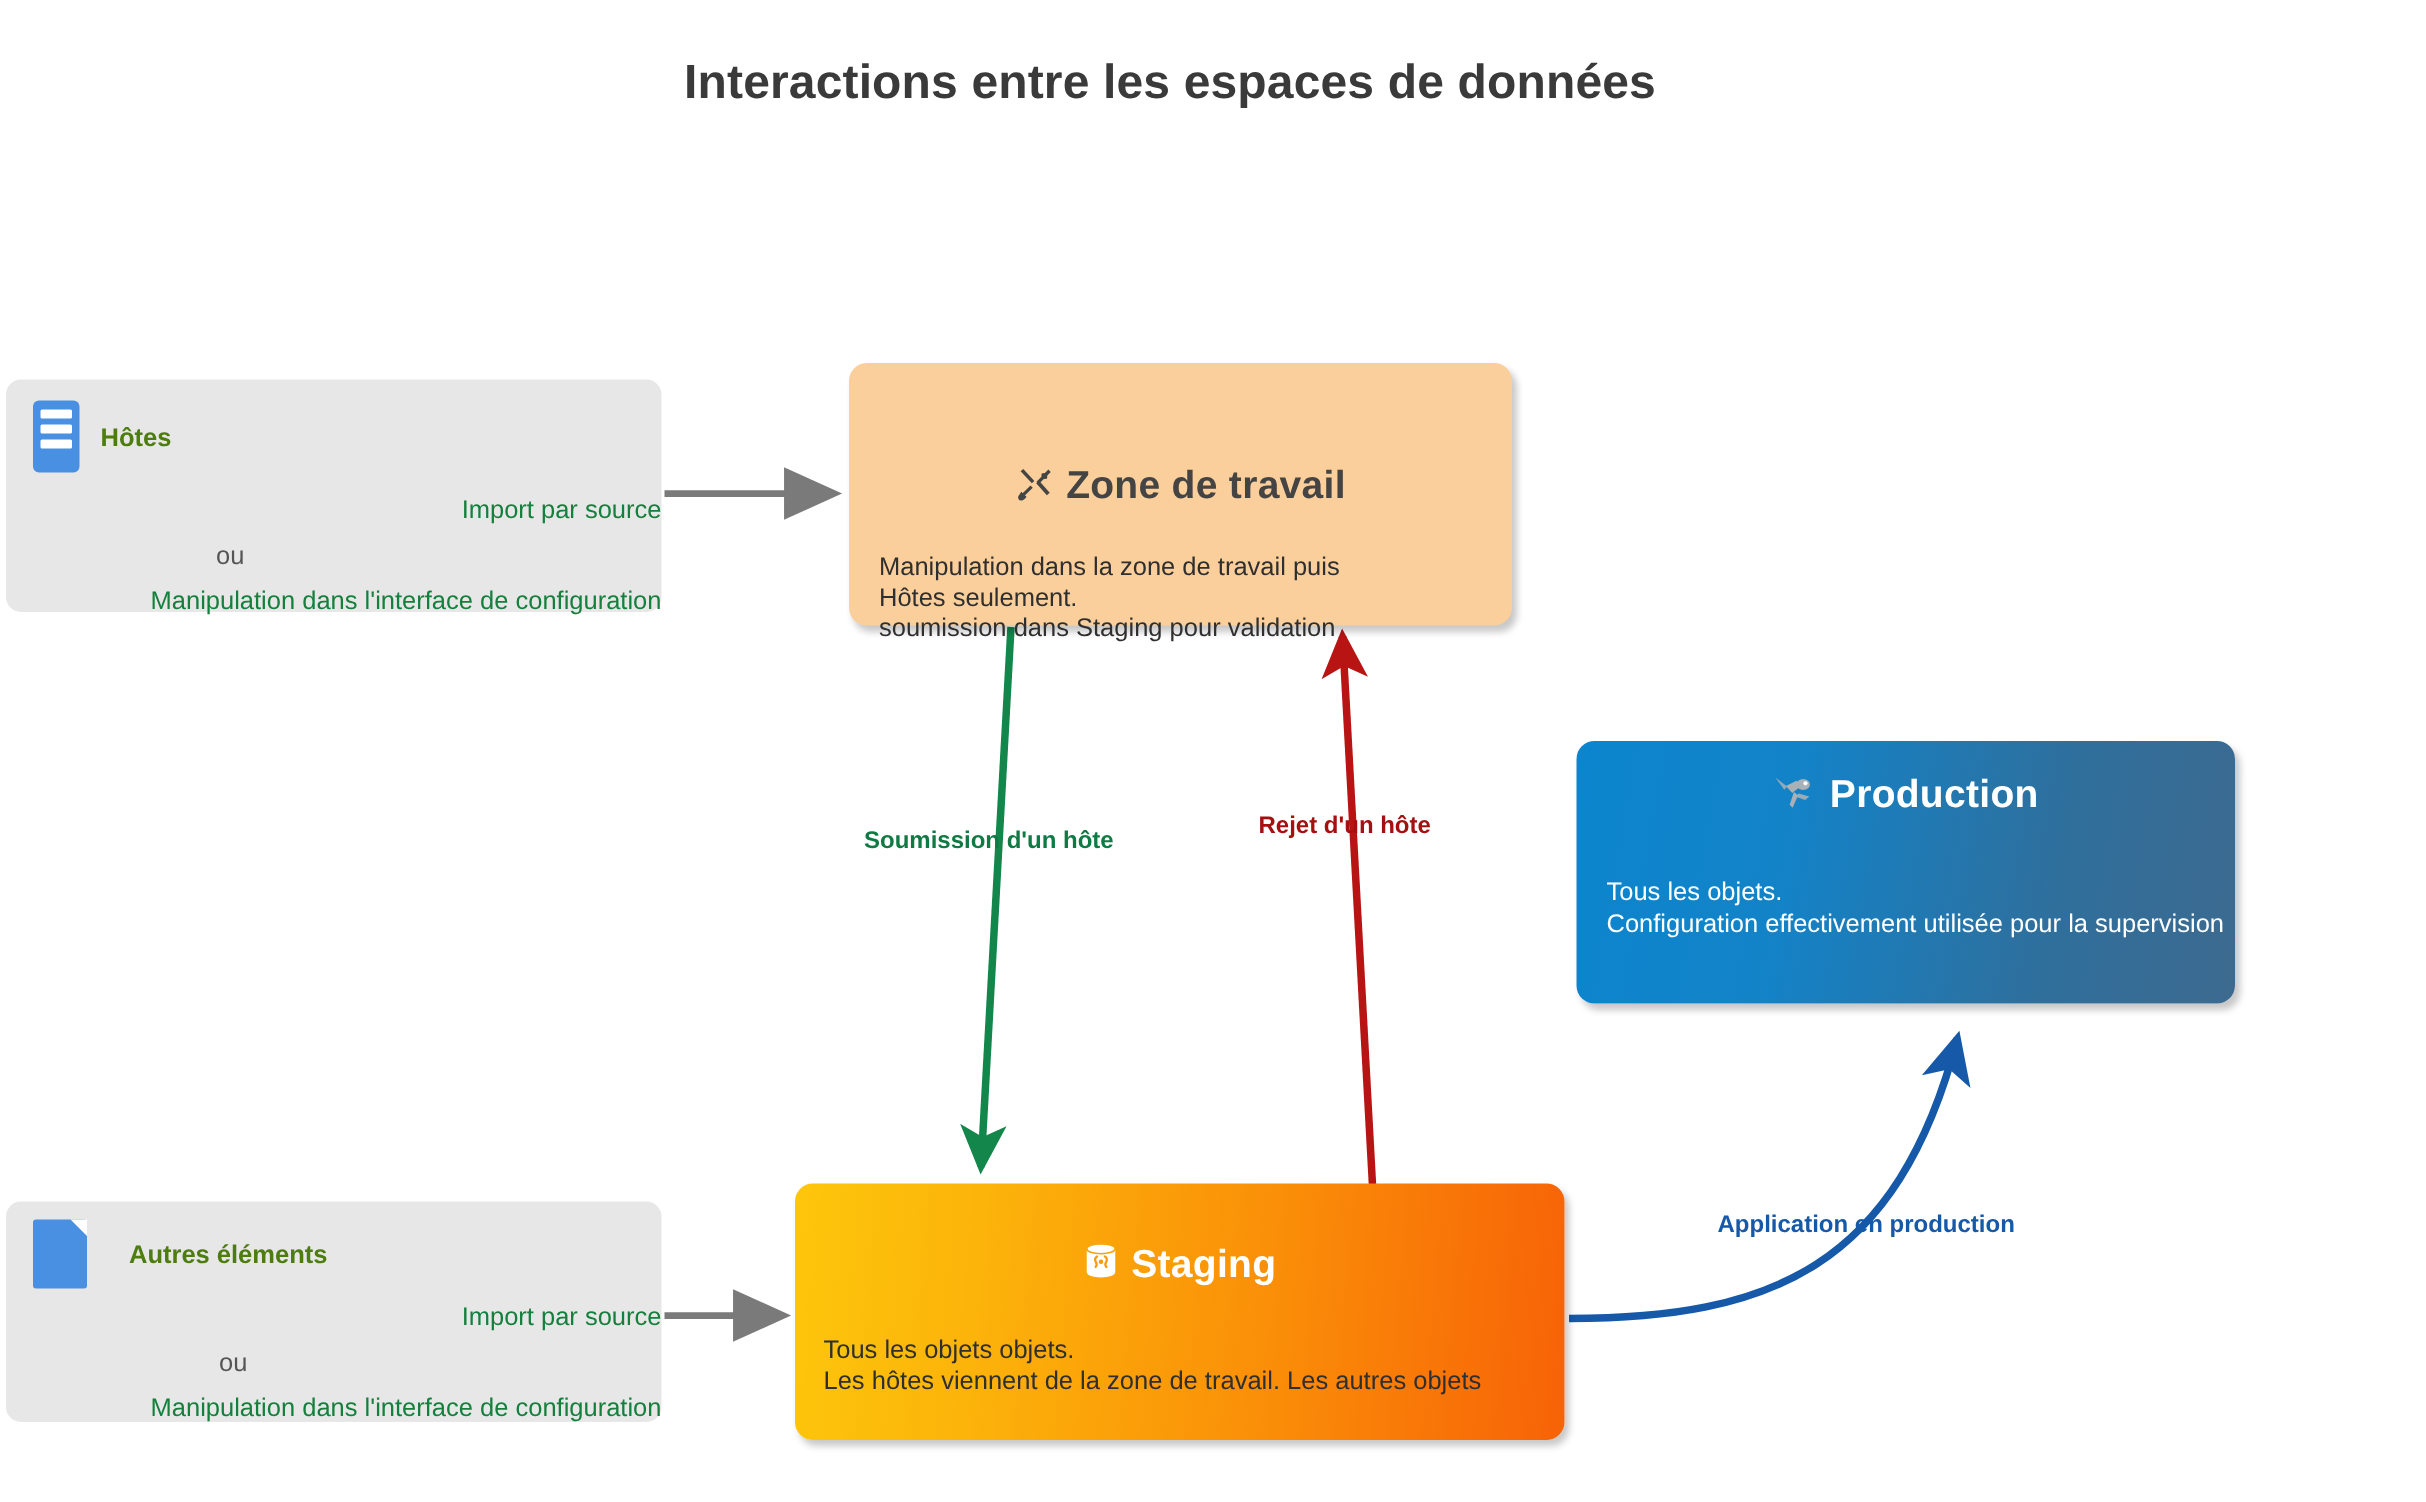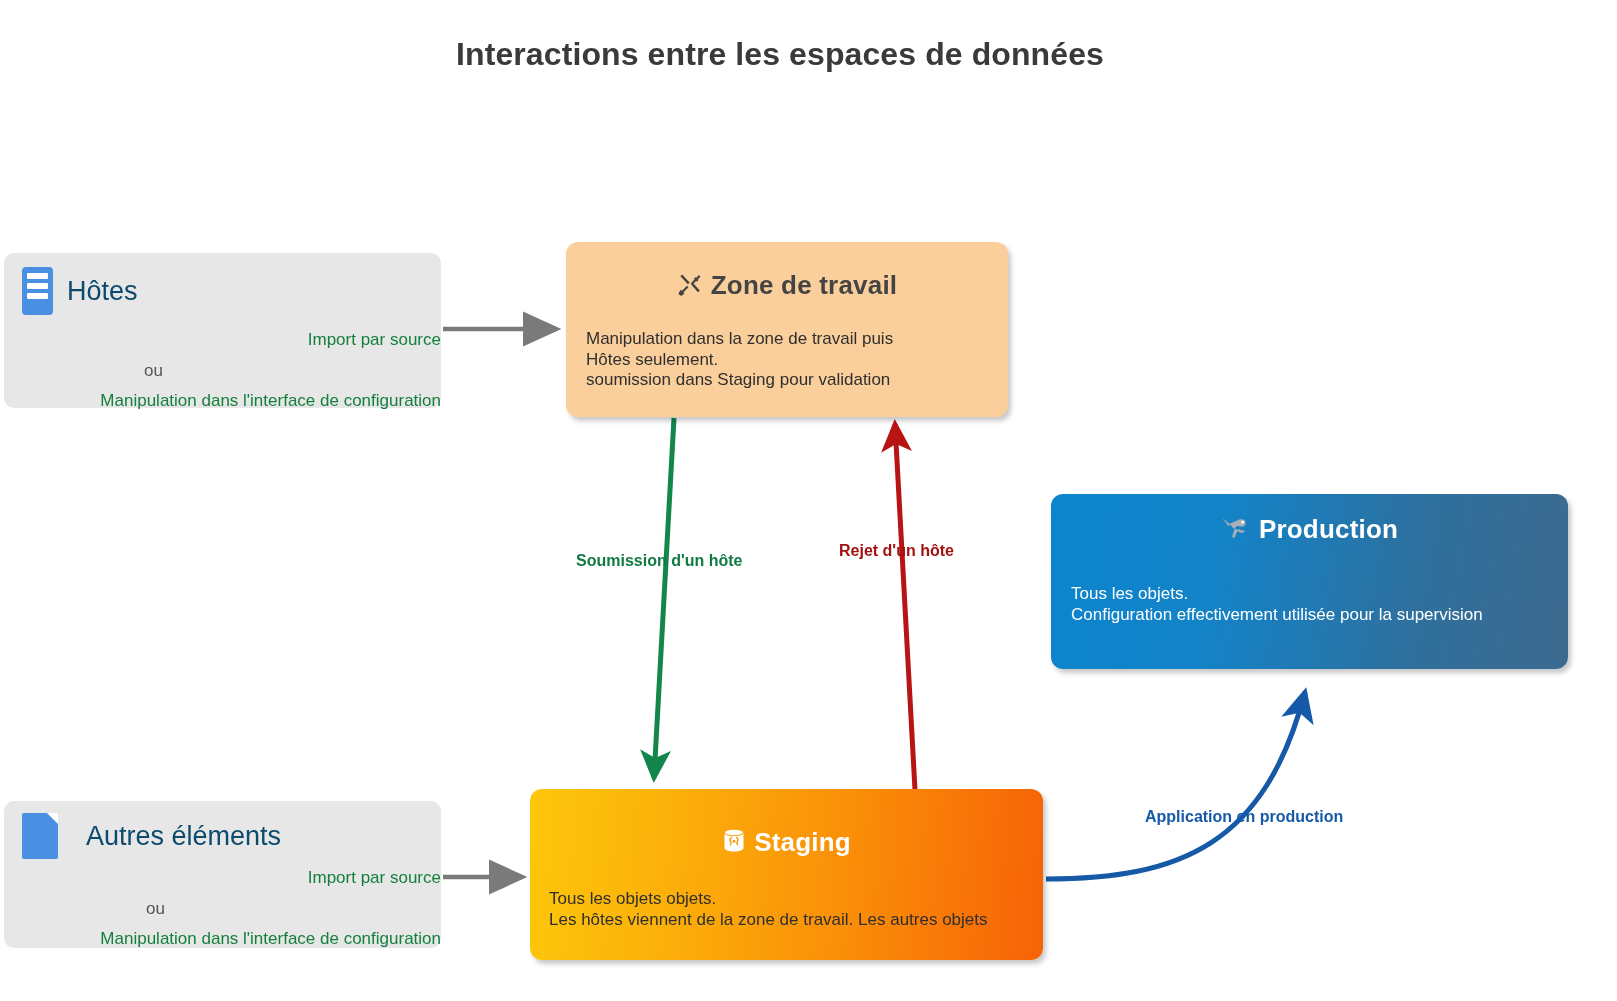--- a/index.html
+++ b/index.html
@@ -47,23 +47,23 @@
     border-radius: 10px;
     padding: 0;
   }
   .src-head {
     display: flex;
     align-items: center;
     gap: 14px;
     padding: 14px 0 0 18px;
   }
   .src-title {
-    font-size: 27px;
-    font-weight: normal;
-    color: #0c4a6e;
+    font-size: 17px;
+    font-weight: bold;
+    color: #4d7c0f;
     line-height: 1;
   }
   .src-line {
     font-size: 17px;
     color: #15803d;
     padding-left: 66px;
     line-height: 1.0;
     text-align: right;
   }
   .src-line.center {
@@ -120,20 +120,21 @@
     border-radius: 12px;
     box-shadow: 3px 4px 5px rgba(0,0,0,0.22);
   }
   .workspace-title {
     text-align: center;
     font-size: 26px;
     font-weight: bold;
     color: #444444;
     padding-top: 28px;
     letter-spacing: 0.2px;
+    margin-top: 38px;
   }
   .workspace-body {
     font-size: 17px;
     color: #2f2f2f;
     line-height: 1.22;
     padding: 26px 0 0 20px;
   }
 
   
   .production-box {
@@ -291,21 +292,21 @@
         </svg>
       </i><span>Zone de travail</span>
     </div>
     <div class="workspace-body">
       <div>Manipulation dans la zone de travail puis</div>
       <div>Hôtes seulement.</div>
       <div>soumission dans Staging pour validation</div>
     </div>
   </div>
 
-  <div class="box production-box" style="left:1051px; top:494px; width:517px; height:175px;">
+  <div class="box production-box" style="left:1051px; top:494px; width:439px; height:175px;">
     <div class="production-title">
       <i class="title-icon sat">
         <svg width="30" height="26" viewBox="0 0 28 24" fill="#a9b0b6">
           <path d="M1.5 3.0 L8.8 8.6 L7.0 10.6 Z" opacity="0.85"></path>
           <path d="M8.0 8.2 L14.6 5.0 L17.8 8.0 L12.0 12.6 Z"></path>
           <ellipse cx="18.8" cy="7.3" rx="4.2" ry="3.4"></ellipse>
           <circle cx="20.2" cy="6.6" r="1.3" fill="#ffffff"></circle>
           <path d="M13.0 12.0 L15.6 14.0 L12.2 21.8 L10.4 20.0 Z"></path>
           <path d="M15.9 13.0 L22.6 14.8 L20.0 17.0 L14.6 15.1 Z" opacity="0.9"></path>
         </svg>

